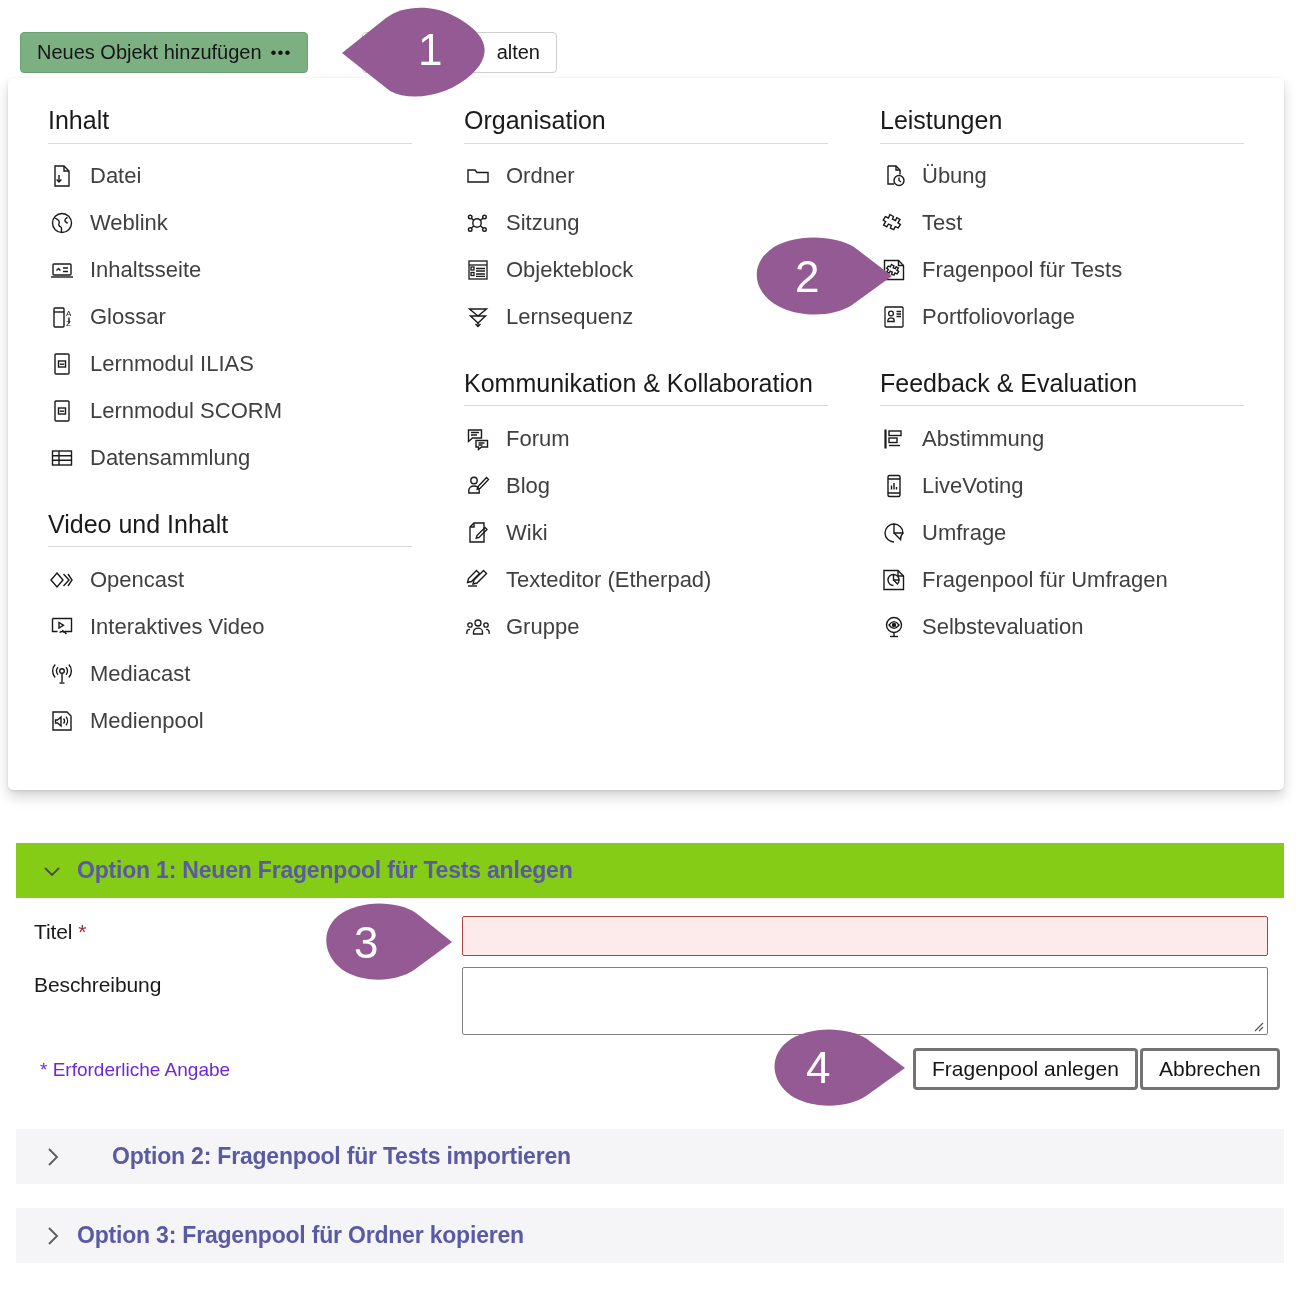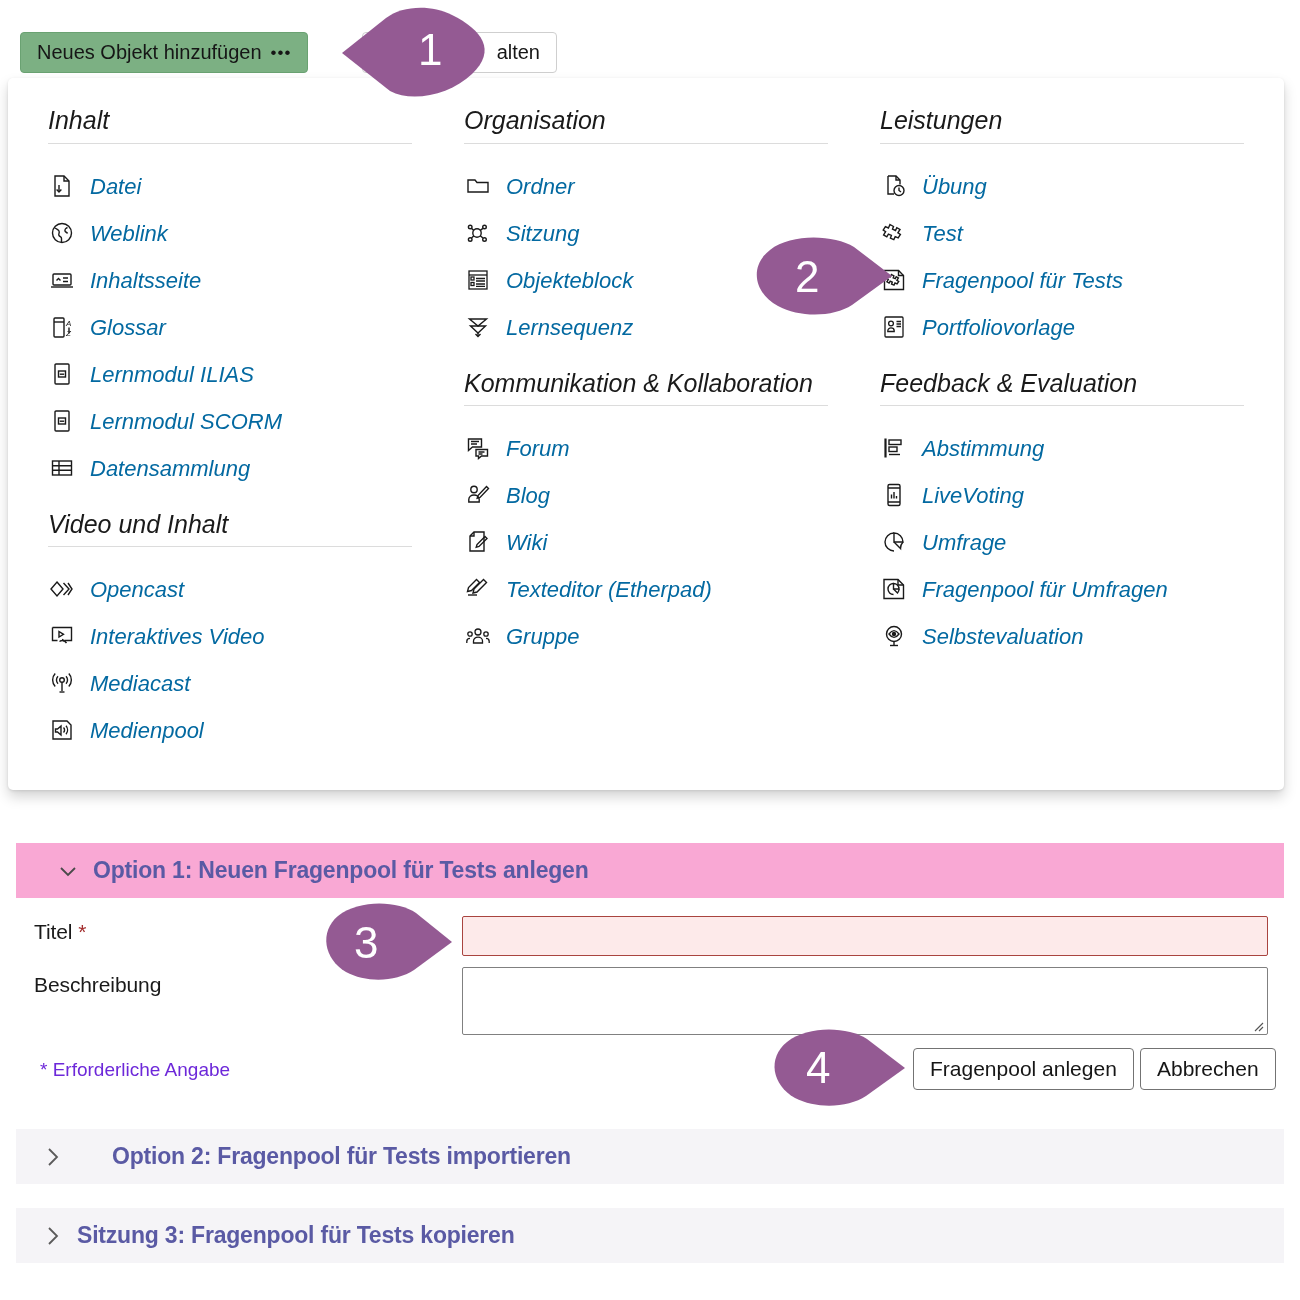--- a/index.html
+++ b/index.html
@@ -31,43 +31,43 @@
     font-size:20px; color:#161616; white-space:nowrap; overflow:hidden;
   }
 
   
   #panel {
     position:absolute; left:8px; top:78px; width:1276px; height:712px;
     background:#ffffff; border-radius:5px;
     box-shadow:0 7px 13px rgba(0,0,0,0.17), 0 1px 3px rgba(0,0,0,0.10);
   }
   .cols { display:flex; padding:28px 40px 0 40px; }
-  .col { width:372px; margin-right:52px;font-style:italic; }
+  .col { width:372px; margin-right:52px; }
   .col:last-child { margin-right:0; }
 
   .sec-title {
     font-size:25px; color:#1a1a1a; font-weight:400;
     line-height:1.18; padding-bottom:7px;
   }
   .sec-rule { border-bottom:1px solid #dcdcdc; margin-bottom:9px; }
   .sec-gap { height:28px; }
 
   .item {
-    display:flex; align-items:flex-end; gap:14px;
-    height:47px; font-size:22px; color:#0369a1;
+    display:flex; align-items:center; gap:14px;
+    height:47px; font-size:22px; color:#404040;
     white-space:nowrap;
   }
   .ico { width:28px; height:28px; flex:0 0 28px; display:block; }
   .ico svg { display:block; width:28px; height:28px; }
 
   
   #opt1head {
     position:absolute; left:16px; top:843px; width:1268px; height:55px;
-    background:#f9a8d4; display:flex; align-items:center; gap:13px;
-    padding-left:40px;
+    background:#84cc16; display:flex; align-items:center; gap:13px;
+    padding-left:24px;
   }
   .opt-label {
     font-family:"Liberation Sans Narrow","Liberation Sans", sans-serif;
     font-size:23px; font-weight:bold; color:#5a5aa4;
     letter-spacing:-0.2px; white-space:nowrap;
   }
   .chev { width:24px; height:24px; flex:0 0 24px; }
   .chev svg { display:block; }
 
   #opt1body { position:absolute; left:16px; top:898px; width:1268px; height:220px; background:#fff; }
@@ -93,21 +93,21 @@
 
   #req-note {
     position:absolute; left:24px; top:161px; font-size:19px; color:#6d28d9;
     font-family:"Liberation Sans Narrow","Liberation Sans", sans-serif;
     white-space:nowrap;
   }
 
   .form-btn {
     position:absolute; top:150px; height:42px; padding:0 16px;
     display:flex; align-items:center; justify-content:center;
-    background:#ffffff; border:1px solid #737373; border-radius:4px;
+    background:#ffffff; border:3px solid #737373; border-radius:4px;
     font-size:21px; color:#161616; white-space:nowrap;
   }
   #btn-create { left:897px; }
   #btn-cancel { left:1124px; }
 
   #opt2head, #opt3head {
     position:absolute; left:16px; width:1268px; height:55px;
     background:#f5f4f7; display:flex; align-items:center; gap:13px;
     padding-left:24px;
   }
@@ -566,21 +566,21 @@
     </span>
   <span class="opt-label">Option 2: Fragenpool für Tests importieren</span>
 </div>
 
 <div id="opt3head">
   <span class="chev">
       <svg width="24" height="24" viewBox="0 0 24 24" fill="none" stroke="#5a5a5a" stroke-width="1.8">
         <path d="M9 4l8 8-8 8"></path>
       </svg>
     </span>
-  <span class="opt-label">Sitzung 3: Fragenpool für Tests kopieren</span>
+  <span class="opt-label">Option 3: Fragenpool für Ordner kopieren</span>
 </div>
 
 <div class="marker" id="m1">
   <svg width="155" height="95" viewBox="0 0 155 95">
     <path d="M0 47 L44 12 C60 0 88 -2 110 9 C140 24 155 44 130 68 C108 89 70 97 48 85 Z" fill="#945a93"></path>
   </svg>
   <span class="num">1</span>
 </div>
 
 <div class="marker" id="m2">

